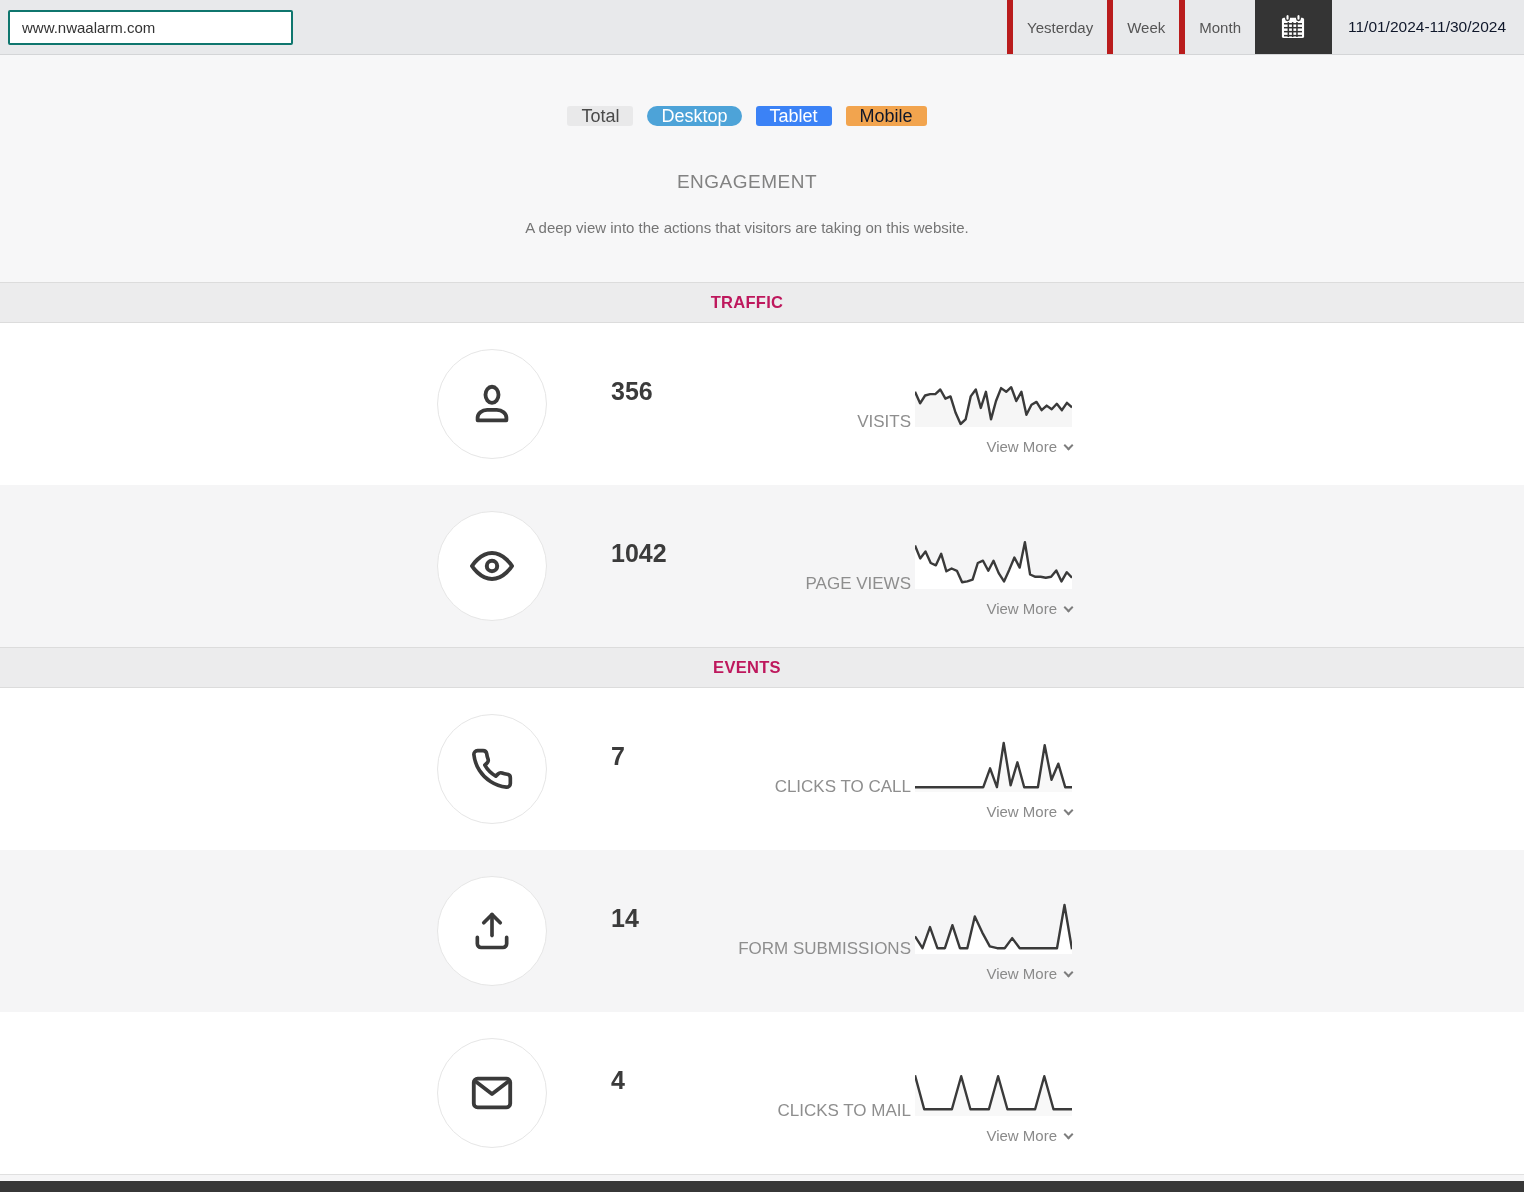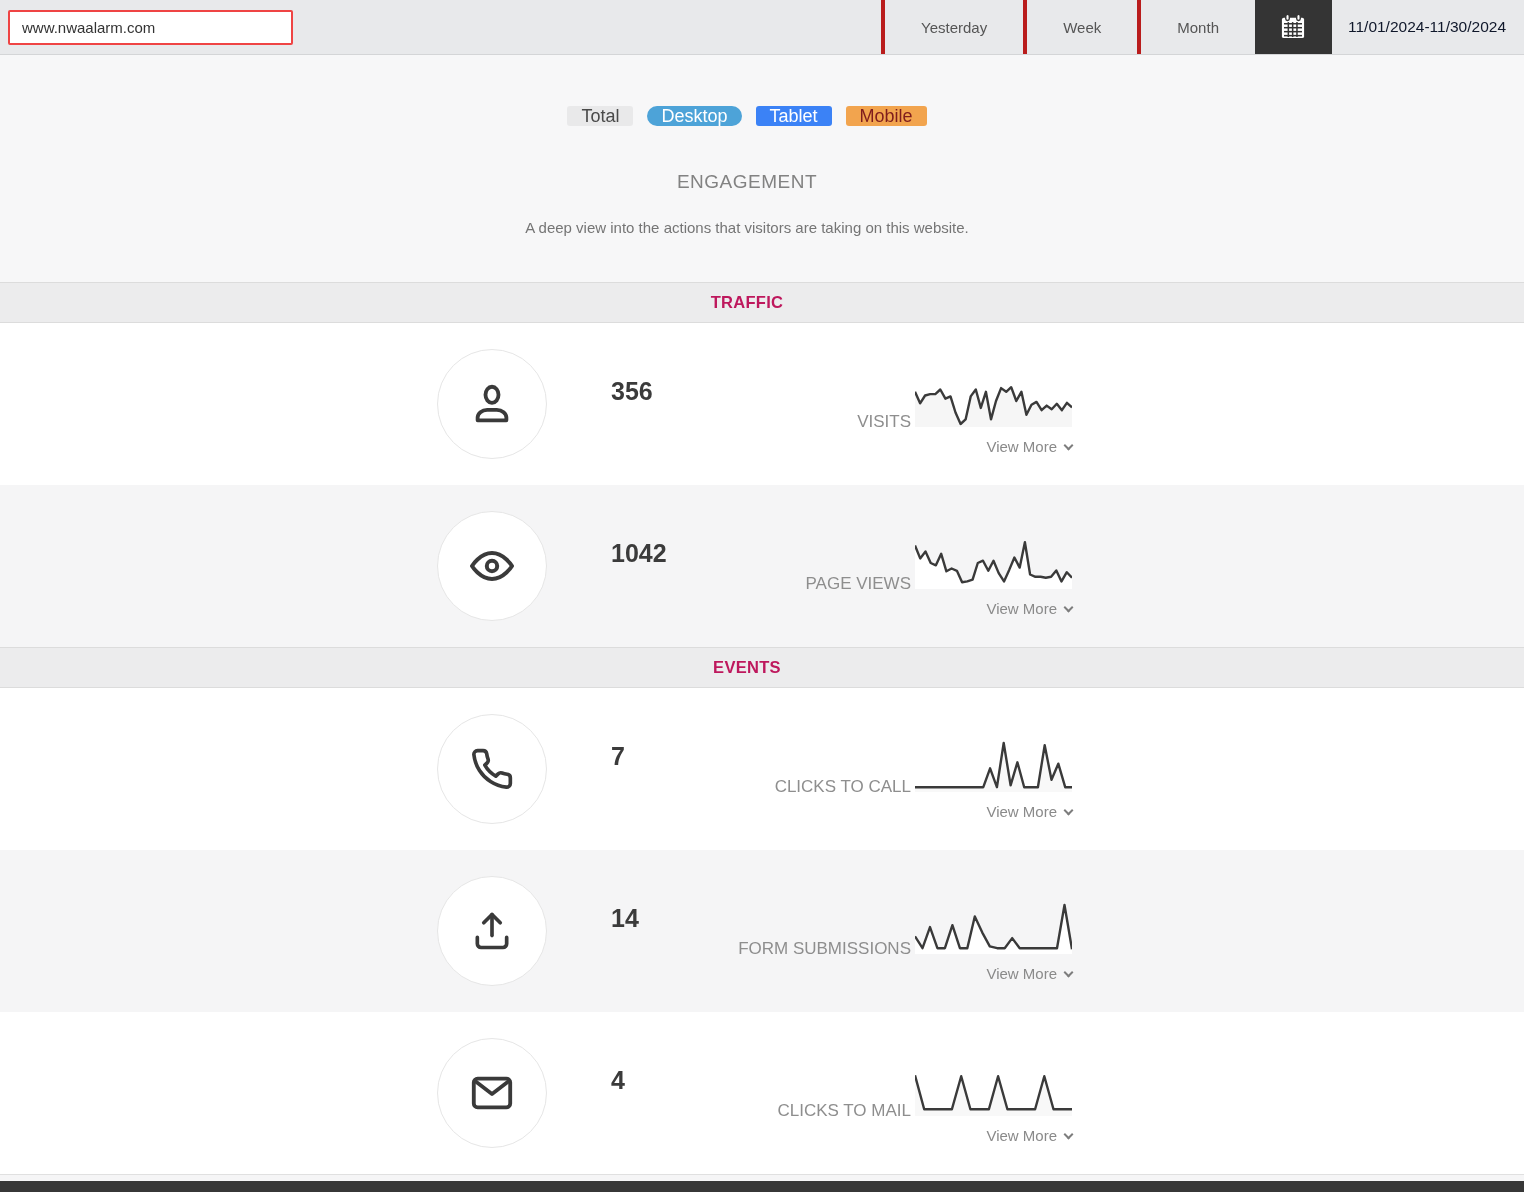--- a/index.html
+++ b/index.html
@@ -4,26 +4,26 @@
 <style>
   * { margin:0; padding:0; box-sizing:border-box; }
   html,body { background:#f7f7f8; }
   body { font-family:"Liberation Sans","DejaVu Sans",sans-serif; color:#3b3b3b; }
   .page { position:relative; width:1524px; height:1192px; background:#f7f7f8; overflow:hidden; }
 
   
   .topbar { position:relative; display:flex; align-items:stretch; height:55px;
             background:#e8e9eb; border-bottom:1px solid #d4d5d7; }
   .url-input { align-self:center; margin-left:8px; width:285px; height:35px;
-               border:2px solid #ef4444; border-radius:2px; background:#fff;
+               border:2px solid #0f766e; border-radius:2px; background:#fff;
                padding:0 12px; font-size:15px; color:#333;
                font-family:"Liberation Sans",sans-serif; outline:none; }
   .topbar-spacer { flex:1; }
-  .range-btn { display:flex; align-items:center; padding:0 36px; font-size:15px;
-               color:#555; border-left:4px solid #b91c1c; cursor:pointer; white-space:nowrap; }
+  .range-btn { display:flex; align-items:center; padding:0 14px; font-size:15px;
+               color:#555; border-left:6px solid #b91c1c; cursor:pointer; white-space:nowrap; }
   .cal-btn { width:77px; display:flex; align-items:center; justify-content:center;
              background:#343434; cursor:pointer; }
   .date-range { display:flex; align-items:center; padding:0 18px 0 16px;
                 font-size:15.5px; color:#0f172a; white-space:nowrap; }
 
   
   .filters { display:flex; justify-content:center; gap:14px; width:1494px; margin-top:51px; }
   .filter-btn { border:none; border-radius:3px; padding:0 14px; height:20px;
                 font-size:18px; font-family:"Liberation Sans",sans-serif; cursor:pointer; }
   .eng-title { width:1494px; text-align:center; margin-top:45px; font-size:19px;
@@ -86,21 +86,21 @@
         </g>
       </svg>
     </div>
     <div class="date-range">11/01/2024-11/30/2024</div>
   </div>
 
   <div class="filters">
     <button class="filter-btn" style="background: rgb(233, 233, 234); color: rgb(74, 74, 74);">Total</button>
     <button class="filter-btn" style="background: rgb(77, 163, 216); color: rgb(255, 255, 255); border-radius: 12px;">Desktop</button>
     <button class="filter-btn" style="background: #3b82f6; color: rgb(255, 255, 255);">Tablet</button>
-    <button class="filter-btn" style="background: rgb(242, 164, 78); color: #7f1d1d;">Mobile</button>
+    <button class="filter-btn" style="background: rgb(242, 164, 78); color: #0f172a;">Mobile</button>
   </div>
 
   <h1 class="eng-title">ENGAGEMENT</h1>
   <div class="eng-sub">A deep view into the actions that visitors are taking on this website.</div>
 
   <div class="section-header mt-traffic">TRAFFIC</div>
 
   <div class="metric-row">
     <div class="icon-circle">
       <svg class="mrow-icon" width="46" height="46" viewBox="0 0 24 24">

